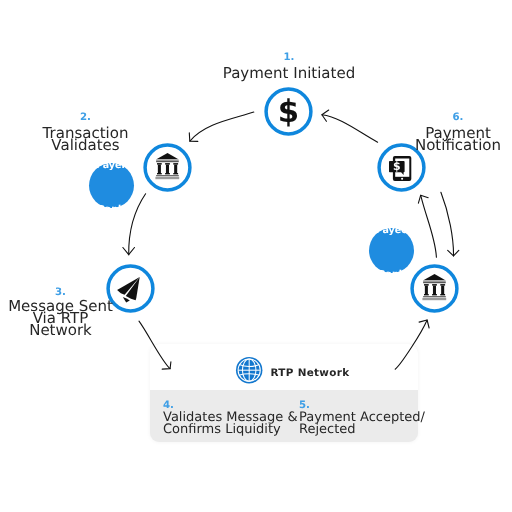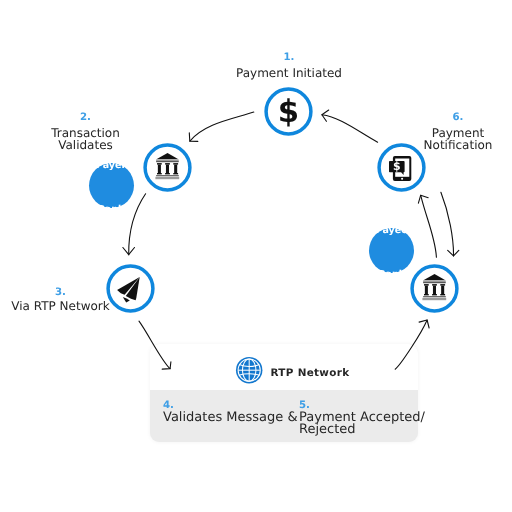--- a/index.html
+++ b/index.html
@@ -18,21 +18,21 @@
   .rtp-globe{position:absolute;left:84.8px;top:11.8px;}
   .rtp-label-wrap{position:absolute;left:120.5px;top:16.6px;}
   .rtp-label{font-size:10.4px;color:#262626;letter-spacing:.32px;line-height:11px;}
 
   .cell{position:absolute;top:400px;}
   .cell .num{font-size:10.2px;color:#3f9fe6;font-weight:600;line-height:12.1px;}
   .cell .txt{font-size:13px;color:#262626;line-height:12.1px;}
 
   .step{position:absolute;text-align:center;}
   .step .num{font-size:10.2px;color:#3f9fe6;font-weight:600;line-height:12.1px;margin-bottom:3.0px;}
-  .step .txt{font-size:12px;color:#262626;line-height:12.1px;}
+  .step .txt{font-size:15px;color:#262626;line-height:12.1px;}
 
   .bubble{position:absolute;border-radius:50%;background:#1f8ce0;color:#fff;display:flex;
           flex-direction:column;align-items:center;justify-content:center;
           font-size:9.5px;font-weight:700;line-height:10.6px;padding-top:5.6px;box-sizing:border-box;gap:34px;}
 
   svg.ring{position:absolute;overflow:visible;shape-rendering:geometricPrecision;}
   svg text{-webkit-font-smoothing:antialiased;}
   svg#arrows{position:absolute;left:0;top:0;width:512px;height:512px;}
 </style>
 </head>
@@ -54,20 +54,21 @@
           <path d="M4.2 21.6 Q16 18.4 27.8 21.6" fill="none" stroke="#fff" stroke-width="1.2"></path>
         </svg>
       </span>
       <span class="rtp-label-wrap"><span class="rtp-label">RTP Network</span></span>
     </div>
   </div>
 
   <div class="cell" style="left:163px;">
     <div class="num">4.</div>
     <div class="txt">Validates Message &amp;</div>
+    <div class="txt">Confirms Liquidity</div>
   </div>
 
   <div class="cell" style="left:299px;">
     <div class="num">5.</div>
     <div class="txt">Payment Accepted/</div>
     <div class="txt">Rejected</div>
   </div>
 
   <svg class="ring" style="left:263.5px;top:87.0px;" width="49" height="49" viewBox="0 0 49 49">
     <circle cx="24.5" cy="24.5" r="22.4" fill="#fff" stroke="#0f87dd" stroke-width="3.5"></circle>
@@ -164,20 +165,21 @@
   </div>
 
   <div class="step" style="left:25.5px;top:111.5px;width:120px;">
     <div class="num">2.</div>
     <div class="txt">Transaction</div>
     <div class="txt">Validates</div>
   </div>
 
   <div class="step" style="left:0.5px;top:286.5px;width:120px;">
     <div class="num" style="margin-bottom:1.5px;">3.</div>
+    <div class="txt">Message Sent</div>
     <div class="txt">Via RTP Network</div>
   </div>
 
   <div class="step" style="left:398px;top:111.5px;width:120px;">
     <div class="num">6.</div>
     <div class="txt">Payment</div>
     <div class="txt">Notification</div>
   </div>
 
   <svg id="arrows" viewBox="0 0 512 512">

